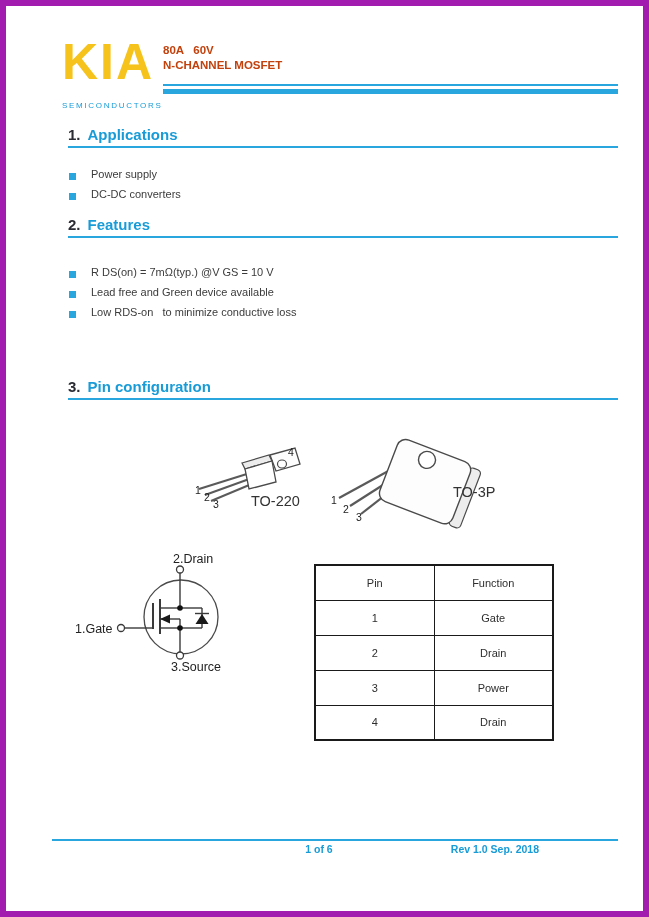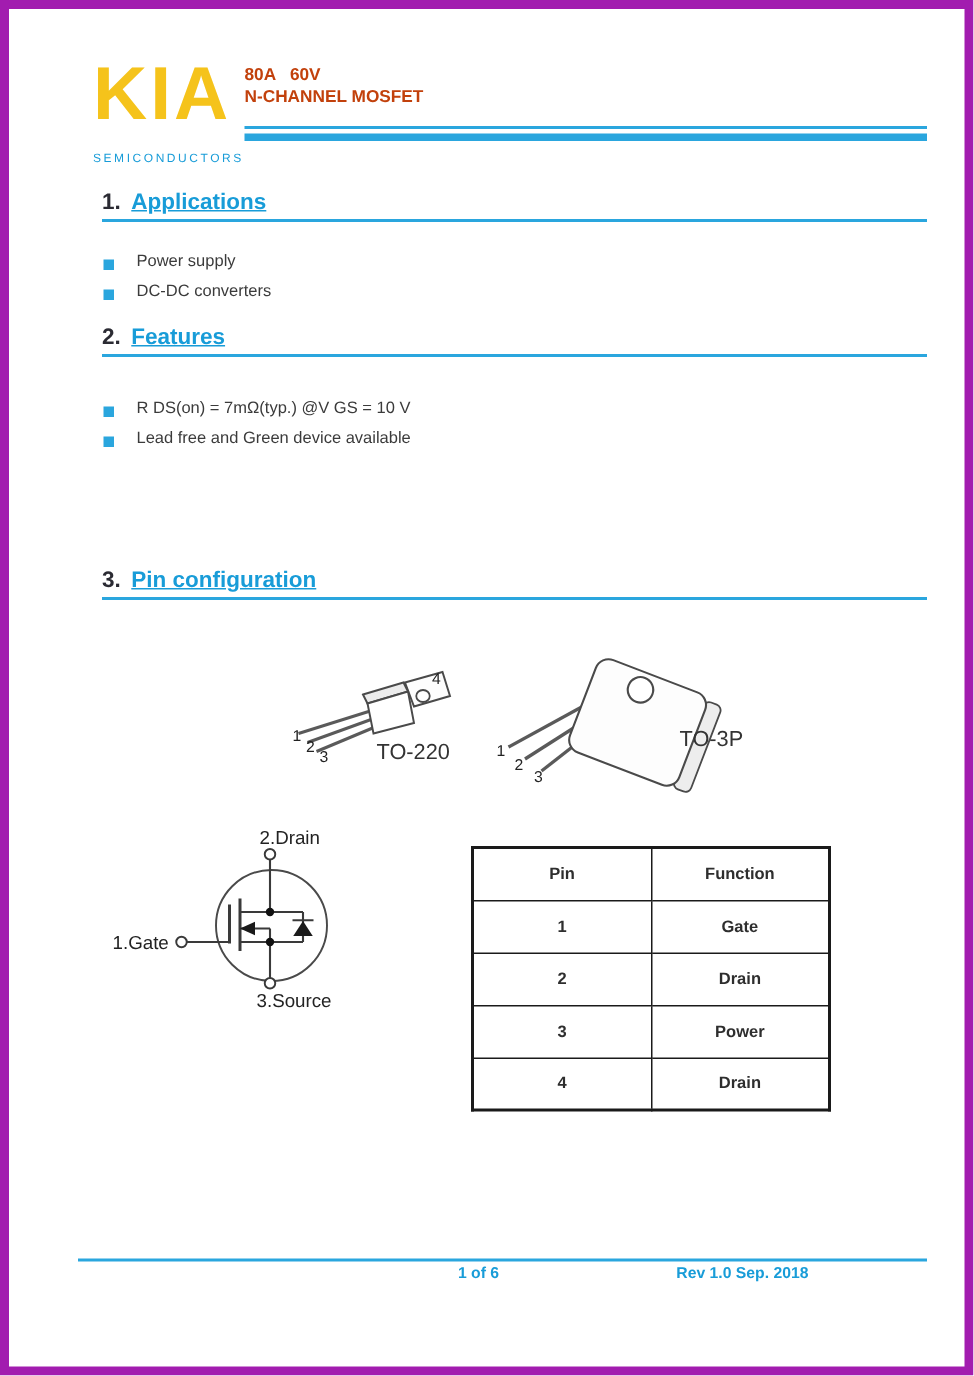--- a/index.html
+++ b/index.html
@@ -33,41 +33,41 @@
   .rule-thin  { position: absolute; left: 157px; top: 78px; width: 455px; height: 2px; background: #2aa6de; }
   .rule-thick { position: absolute; left: 157px; top: 83px; width: 455px; height: 5px; background: #2aa6de; }
 
   
   .section { position: absolute; left: 62px; width: 550px; }
   .sec-head {
     border-bottom: 2px solid #2aa6de;
     padding-bottom: 3px; line-height: 17px;
   }
   .sec-num   { color: #2b2b33; font-weight: 700; font-size: 15px; margin-right: 7px; }
-  .sec-title { color: #189cd8; font-weight: 700; font-size: 15px; text-decoration: underline; }
+  .sec-title { color: #189cd8; font-weight: 700; font-size: 15px; }
 
   .blist { position: absolute; left: 63px; list-style: none; }
   .blist li { display: flex; align-items: flex-end; height: 20px; }
   .bullet { width: 7px; height: 7px; background: #2aa6de; margin-right: 15px; flex: none; }
   .li-text { font-size: 11px; color: #3b3b3b; white-space: pre-wrap; }
 
   
   .svg-abs { position: absolute; }
   svg text { font-family: "Liberation Sans", sans-serif; }
 
   
   .pin-table {
     position: absolute; left: 308px; top: 558px;
     border-collapse: collapse; border: 2px solid #1a1a1a;
   }
   .pin-table th, .pin-table td {
     border: 1px solid #1a1a1a;
     width: 119px; height: 35px;
     text-align: center; vertical-align: middle;
-    font-size: 11px; font-weight: 700; color: #2e2e2e;
+    font-size: 11px; font-weight: 400; color: #2e2e2e;
   }
 
   
   .footer-rule { position: absolute; left: 46px; top: 833px; width: 566px; height: 2px; background: #2aa6de; }
   .footer-page {
     position: absolute; left: 283px; top: 837px; width: 60px;
     text-align: center; font-size: 10.5px; font-weight: 700; color: #189cd8;
   }
   .footer-rev {
     position: absolute; right: 104px; top: 837px;
@@ -117,20 +117,24 @@
   </div>
 
   <ul class="blist" style="top:252px">
     <li>
       <span class="bullet"></span>
       <span class="li-text">R DS(on) = 7mΩ(typ.) @V GS = 10 V</span>
     </li>
     <li>
       <span class="bullet"></span>
       <span class="li-text">Lead free and Green device available</span>
+    </li>
+    <li>
+      <span class="bullet"></span>
+      <span class="li-text">Low RDS-on   to minimize conductive loss</span>
     </li>
   </ul>
 
   <div class="section" style="top:372px">
     <div class="sec-head">
       <span class="sec-num">3.</span><span class="sec-title">Pin configuration</span>
     </div>
   </div>
 
   <svg class="svg-abs" style="left:186px; top:426px" width="148" height="86" viewBox="0 0 148 86">

